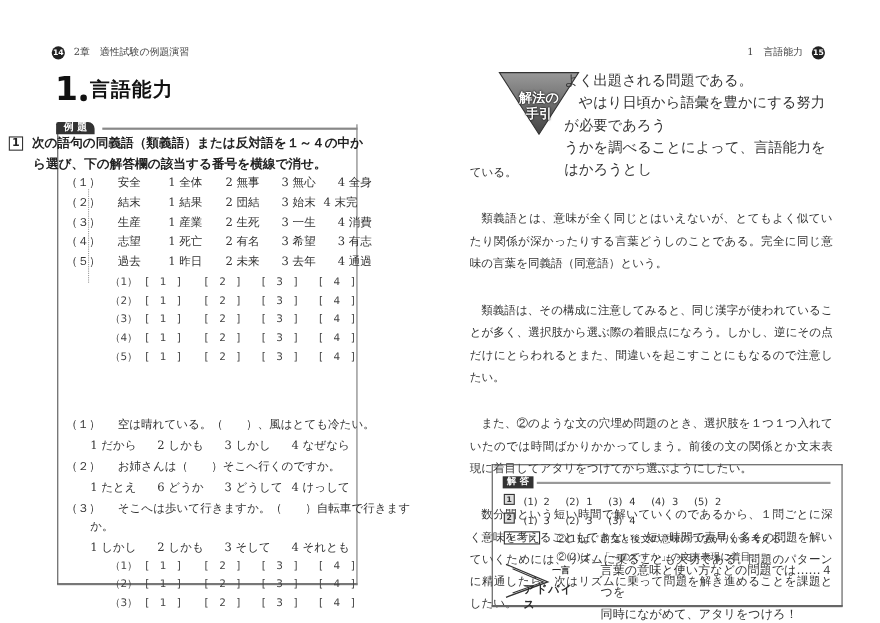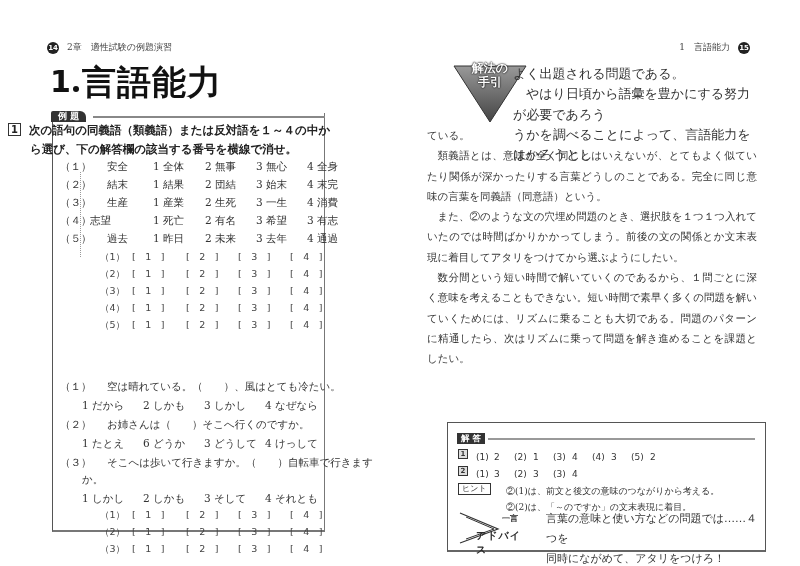--- a/index.html
+++ b/index.html
@@ -12,45 +12,45 @@
   
   .running-head { position: absolute; top: 41px; font-size: 9px; color: #444; display: flex; align-items: center; gap: 8px; }
   .left .running-head { left: 47px; }
   .right .running-head { right: 50px; }
   .pnum { width: 12px; height: 12px; border-radius: 50%; background: #222; color: #fff; font-size: 7px; display: inline-flex; align-items: center; justify-content: center; font-family: "DejaVu Sans", sans-serif; font-weight: bold; }
 
   
   .chapter-title { position: absolute; left: 50px; top: 69px; display: flex; align-items: flex-end; }
   .chapter-num { font-family: "DejaVu Sans", sans-serif; font-size: 30px; font-weight: bold; color: #111; line-height: 26px; }
   .chapter-dot { width: 6px; height: 6px; border-radius: 50%; background: #111; margin: 0 3px 3px 2px; }
-  .chapter-text { font-family: "DejaVu Sans", sans-serif; font-size: 34px; font-weight: bold; color: #111; line-height: 26px; letter-spacing: 1px; }
+  .chapter-text { font-family: "DejaVu Sans", sans-serif; font-size: 18px; font-weight: bold; color: #111; line-height: 26px; letter-spacing: 1px; }
 
   
   .example-box { position: absolute; left: 52px; top: 113px; width: 273px; height: 419px; border-left: 1px solid #555; border-right: 1px solid #777; border-bottom: 2px solid #777; }
   .example-tab { position: absolute; left: -2px; top: -2px; background: #333; color: #fff; font-size: 9px; padding: 0 7px; height: 11px; line-height: 11px; font-family: "DejaVu Sans", sans-serif; font-weight: bold; border-radius: 2px 6px 0 0; }
   .example-topline { position: absolute; left: 40px; right: -1px; top: 3px; height: 2px; background: #888; }
 
   .q-head { position: absolute; left: 8px; font-family: "DejaVu Sans", sans-serif; font-size: 11.5px; font-weight: bold; line-height: 19px; color: #222; }
   .q-head .qnum { display: inline-block; border: 1.5px solid #333; width: 13px; height: 13px; line-height: 11px; text-align: center; font-size: 10px; margin-right: 8px; vertical-align: 1px; }
   .q-head .line2 { padding-left: 22px; }
 
   .row { position: absolute; left: 4px; font-size: 10.5px; line-height: 16px; white-space: nowrap; color: #333; }
   .row span { position: absolute; top: 0; }
   .divider-dots { position: absolute; left: 80px; top: 172px; height: 85px; border-left: 1px dotted #999; }
 
   .ans-row { position: absolute; font-family: "DejaVu Sans", sans-serif; font-size: 9.5px; line-height: 15.5px; color: #444; white-space: nowrap; }
   .ans-row span { position: absolute; top: 0; }
 
   
   .guide-badge { position: absolute; left: 450px; top: 58px; width: 80px; height: 66px; }
   .guide-badge svg { position: absolute; left: 0; top: 0; }
-  .guide-label { position: absolute; left: 0; width: 80px; text-align: center; font-family: Liberation Sans, sans-serif; font-weight: bold; color: #fff; font-size: 12px; line-height: 13px; text-shadow: 0 0 2px #000, 0 0 1px #000; }
+  .guide-label { position: absolute; left: 0; width: 80px; text-align: center; font-family: Liberation Mono, monospace; font-weight: bold; color: #fff; font-size: 12px; line-height: 13px; text-shadow: 0 0 2px #000, 0 0 1px #000; margin-top: 22px; }
 
   .body-text { position: absolute; left: 427px; width: 330px; font-size: 10.5px; line-height: 20.3px; color: #333; text-align: justify; }
-  .body-text p { text-indent: 1em; }
+  .body-text p { text-indent: 1em; margin-top: 22px; }
   .body-text p.noindent { text-indent: 0; }
   .lead-text { position: absolute; left: 513px; width: 244px; font-size: 13px; line-height: 20.3px; color: #333; }
 
   .answer-box { position: absolute; left: 447px; top: 422px; width: 319px; height: 130px; border: 1px solid #555; border-bottom: 2px solid #666; }
   .answer-tab { position: absolute; left: 9px; top: 10px; background: #333; color: #fff; font-size: 8.5px; padding: 0 4px; height: 11px; line-height: 11px; font-family: "DejaVu Sans", sans-serif; font-weight: bold; }
   .answer-line { position: absolute; left: 40px; right: 10px; top: 15px; height: 2px; background: #999; }
   .ans-line { position: absolute; left: 10px; font-family: "DejaVu Sans", sans-serif; font-size: 9px; line-height: 16px; color: #333; white-space: nowrap; }
   .ans-line span { position: absolute; top: 0; }
   .qmark { display: inline-block; width: 10px; height: 10px; border: 1px solid #333; background: #ddd; font-size: 7px; line-height: 8px; text-align: center; font-weight: bold; }
   .hint-tag { display: inline-block; border: 1px solid #333; font-size: 8px; padding: 0 3px; line-height: 10px; font-family: "DejaVu Sans", sans-serif; }
@@ -94,33 +94,33 @@
     <span style="left:145px">2 無事</span>
     <span style="left:196px">3 無心</span>
     <span style="left:247px">4 全身</span>
   </div>
   <div class="row" style="top:176px;left:60px;">
     <span style="left:0">（２）</span>
     <span style="left:47px">結末</span>
     <span style="left:93px">1 結果</span>
     <span style="left:145px">2 団結</span>
     <span style="left:196px">3 始末</span>
-    <span style="left:247px">4 末完</span>
+    <span style="left:234px">4 末完</span>
   </div>
   <div class="row" style="top:194px;left:60px;">
     <span style="left:0">（３）</span>
     <span style="left:47px">生産</span>
     <span style="left:93px">1 産業</span>
     <span style="left:145px">2 生死</span>
     <span style="left:196px">3 一生</span>
     <span style="left:247px">4 消費</span>
   </div>
   <div class="row" style="top:212px;left:60px;">
     <span style="left:0">（４）</span>
-    <span style="left:30px">志望</span>
+    <span style="left:47px">志望</span>
     <span style="left:93px">1 死亡</span>
     <span style="left:145px">2 有名</span>
     <span style="left:196px">3 希望</span>
     <span style="left:247px">3 有志</span>
   </div>
   <div class="row" style="top:230px;left:60px;">
     <span style="left:0">（５）</span>
     <span style="left:47px">過去</span>
     <span style="left:93px">1 昨日</span>
     <span style="left:145px">2 未来</span>
@@ -245,20 +245,21 @@
 
 <div class="lead-text" style="top:64px;">
   <div>よく出題される問題である。</div>
   <div>　やはり日頃から語彙を豊かにする努力が必要であろう</div>
   <div>うかを調べることによって、言語能力をはかろうとし</div>
 </div>
 
 <div class="body-text" style="top:125px;">
   <p class="noindent">ている。</p>
   <p>類義語とは、意味が全く同じとはいえないが、とてもよく似ていたり関係が深かったりする言葉どうしのことである。完全に同じ意味の言葉を同義語（同意語）という。</p>
+  <p>類義語は、その構成に注意してみると、同じ漢字が使われていることが多く、選択肢から選ぶ際の着眼点になろう。しかし、逆にその点だけにとらわれるとまた、間違いを起こすことにもなるので注意したい。</p>
   <p>また、②のような文の穴埋め問題のとき、選択肢を１つ１つ入れていたのでは時間ばかりかかってしまう。前後の文の関係とか文末表現に着目してアタリをつけてから選ぶようにしたい。</p>
   <p>数分間という短い時間で解いていくのであるから、１問ごとに深く意味を考えることもできない。短い時間で素早く多くの問題を解いていくためには、リズムに乗ることも大切である。問題のパターンに精通したら、次はリズムに乗って問題を解き進めることを課題としたい。</p>
 </div>
 
 <div class="answer-box">
   <div class="answer-tab">解 答</div>
   <div class="answer-line"></div>
 
   <div class="ans-line" style="top:26px;">
     <span style="left:0">

